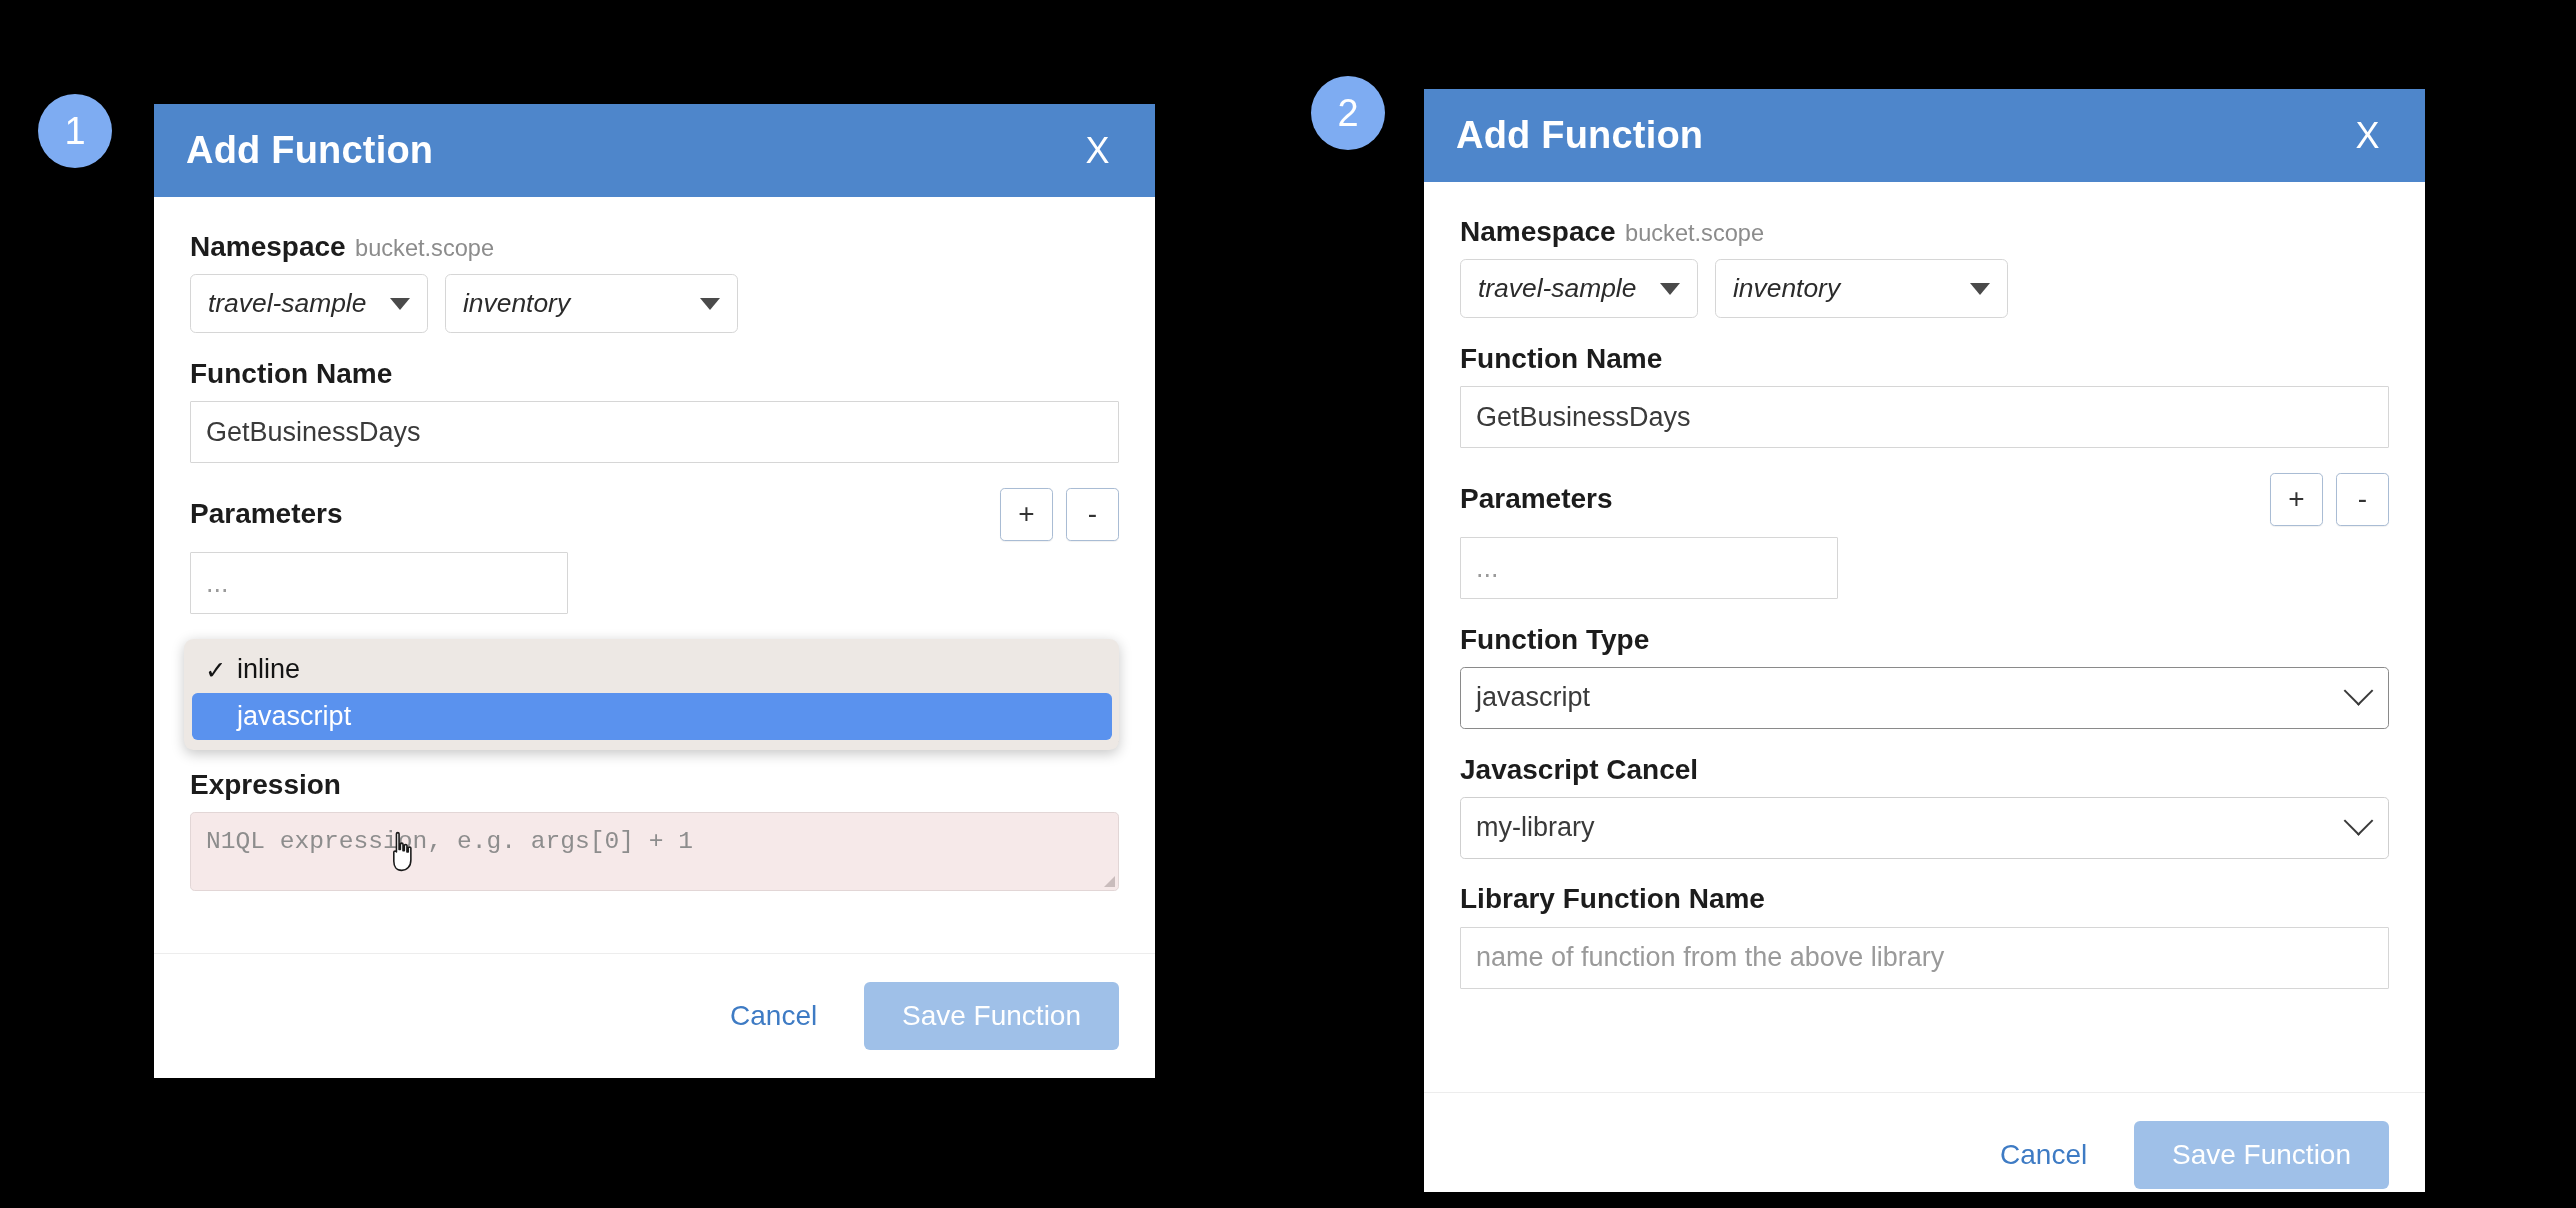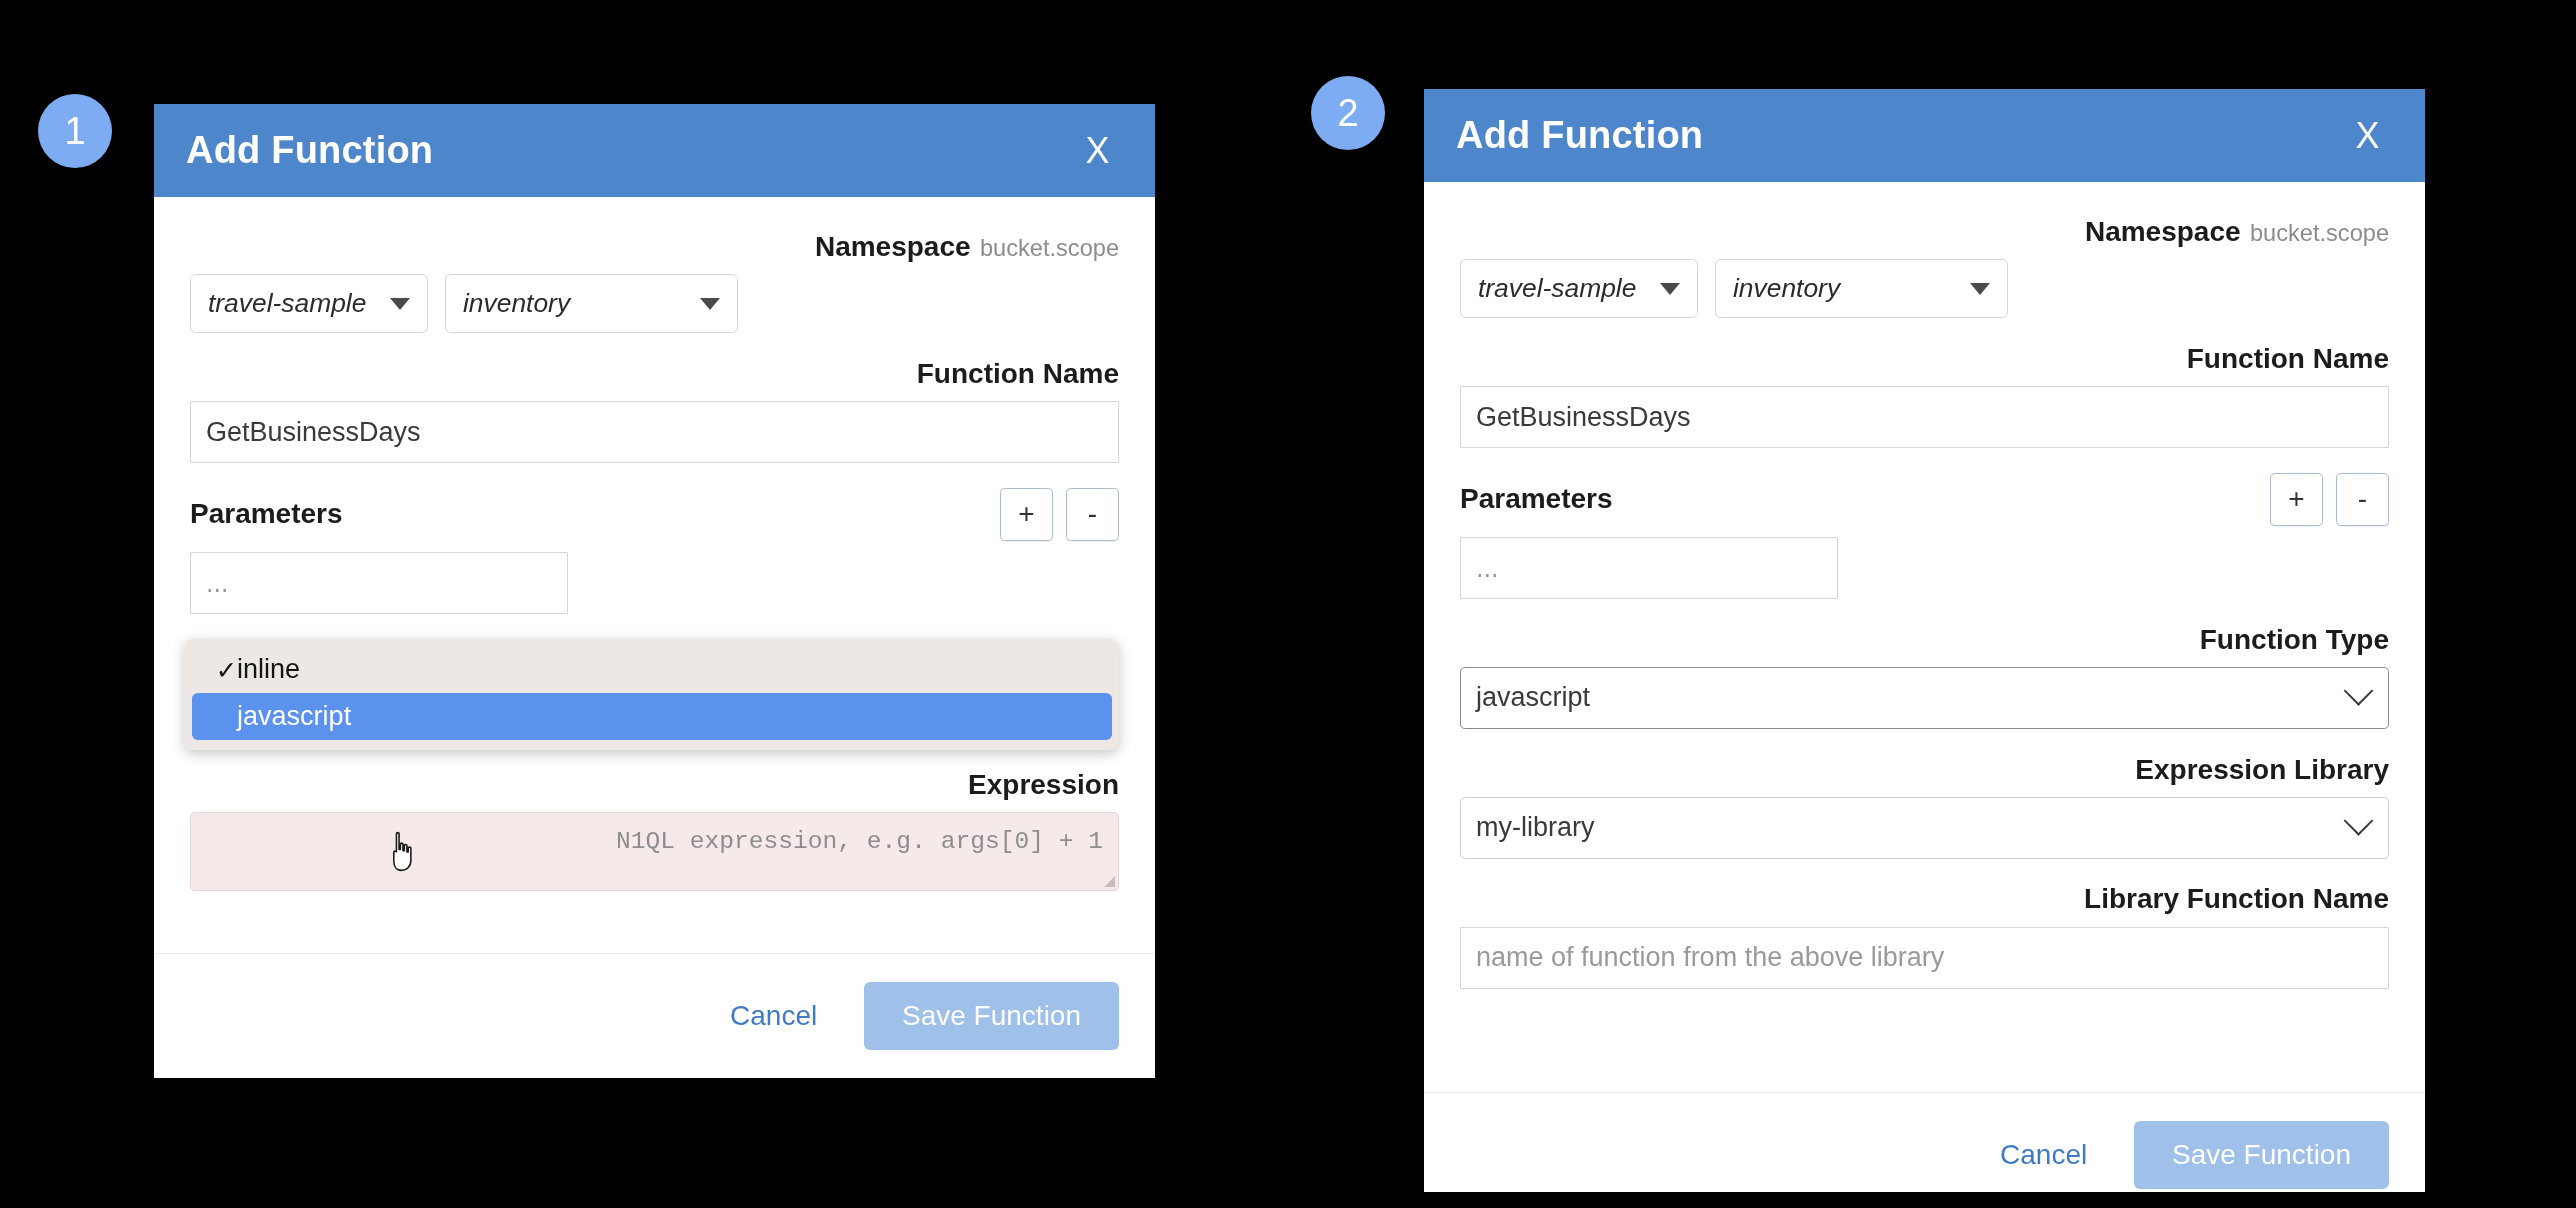--- a/index.html
+++ b/index.html
@@ -68,21 +68,21 @@
 
   .dlg-footer {
     flex: 0 0 auto;
     border-top: 1.9px solid #EDEDED;
     padding: 28px 36px 28px 36px;
     display: flex; align-items: center; justify-content: flex-end;
     gap: 43px;
   }
 
   
-  .field { margin-bottom: 24.6px; text-align: right; }
+  .field { margin-bottom: 24.6px; }
   .fieldlabel {
     font-size: 28px;
     font-weight: 700;
     color: #1c1c1c;
     margin-bottom: 11.3px;
     display: block;
   }
   .fieldlabel .hint {
     font-size: 23.6px;
     font-weight: 400;
@@ -388,21 +388,21 @@
 
       <div class="field">
         <span class="fieldlabel">Function Type</span>
         <div class="ch-select focused">
           <span>javascript</span>
           <span class="chev"></span>
         </div>
       </div>
 
       <div class="field">
-        <span class="fieldlabel">Expression Library</span>
+        <span class="fieldlabel">Javascript Cancel</span>
         <div class="ch-select">
           <span>my-library</span>
           <span class="chev"></span>
         </div>
       </div>
 
       <div class="field">
         <span class="fieldlabel">Library Function Name</span>
         <div class="textinput placeholder">name of function from the above library</div>
       </div>

